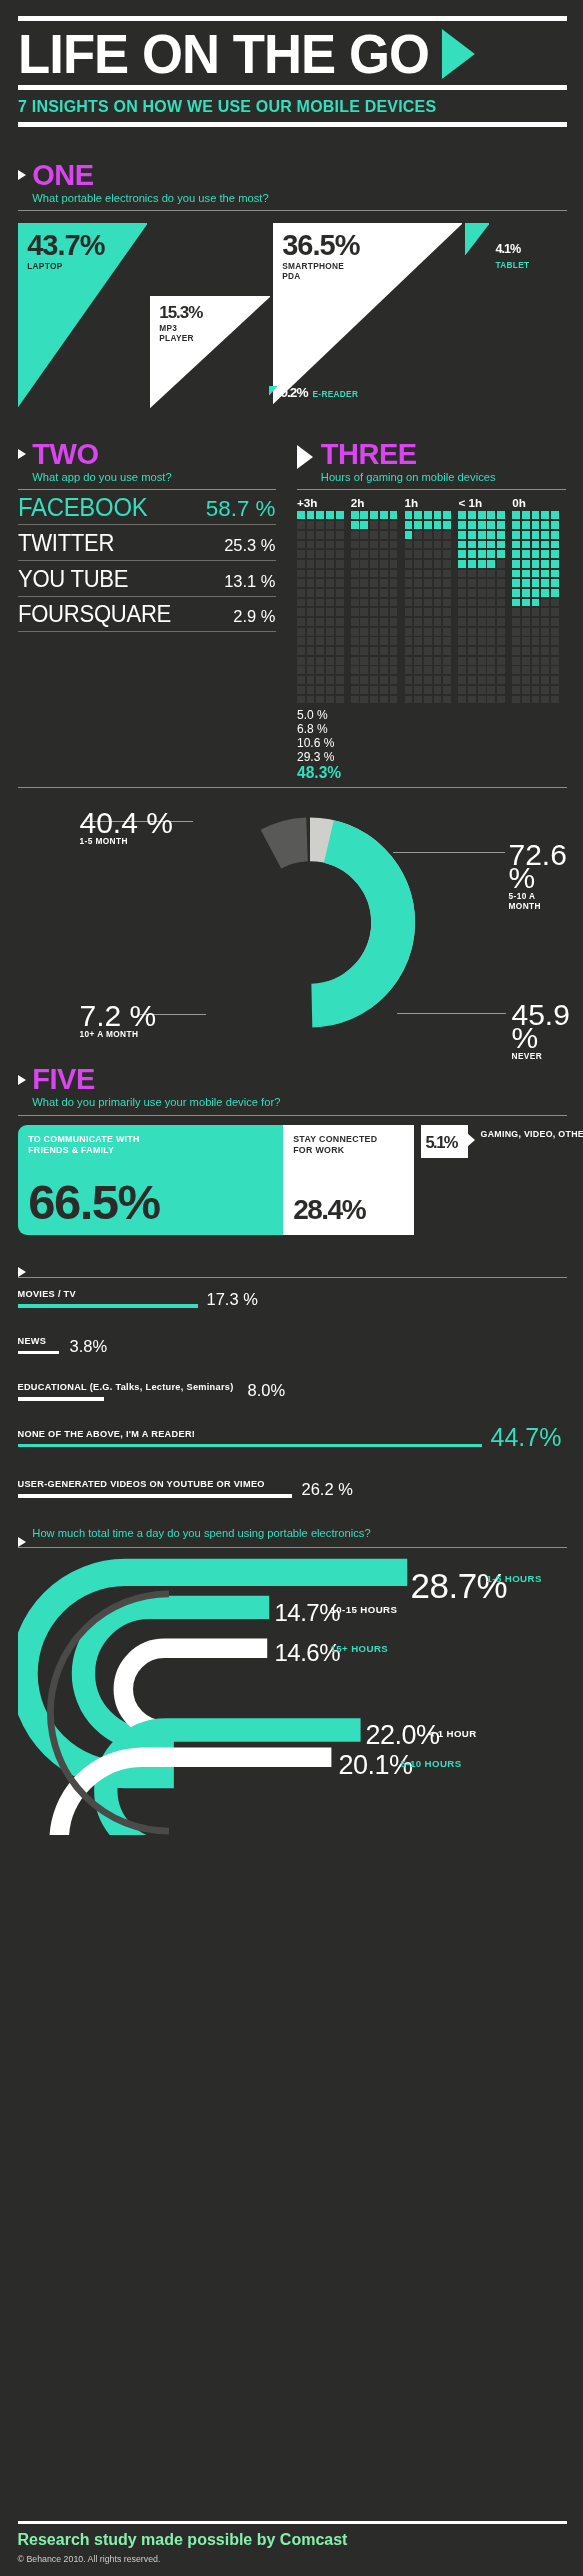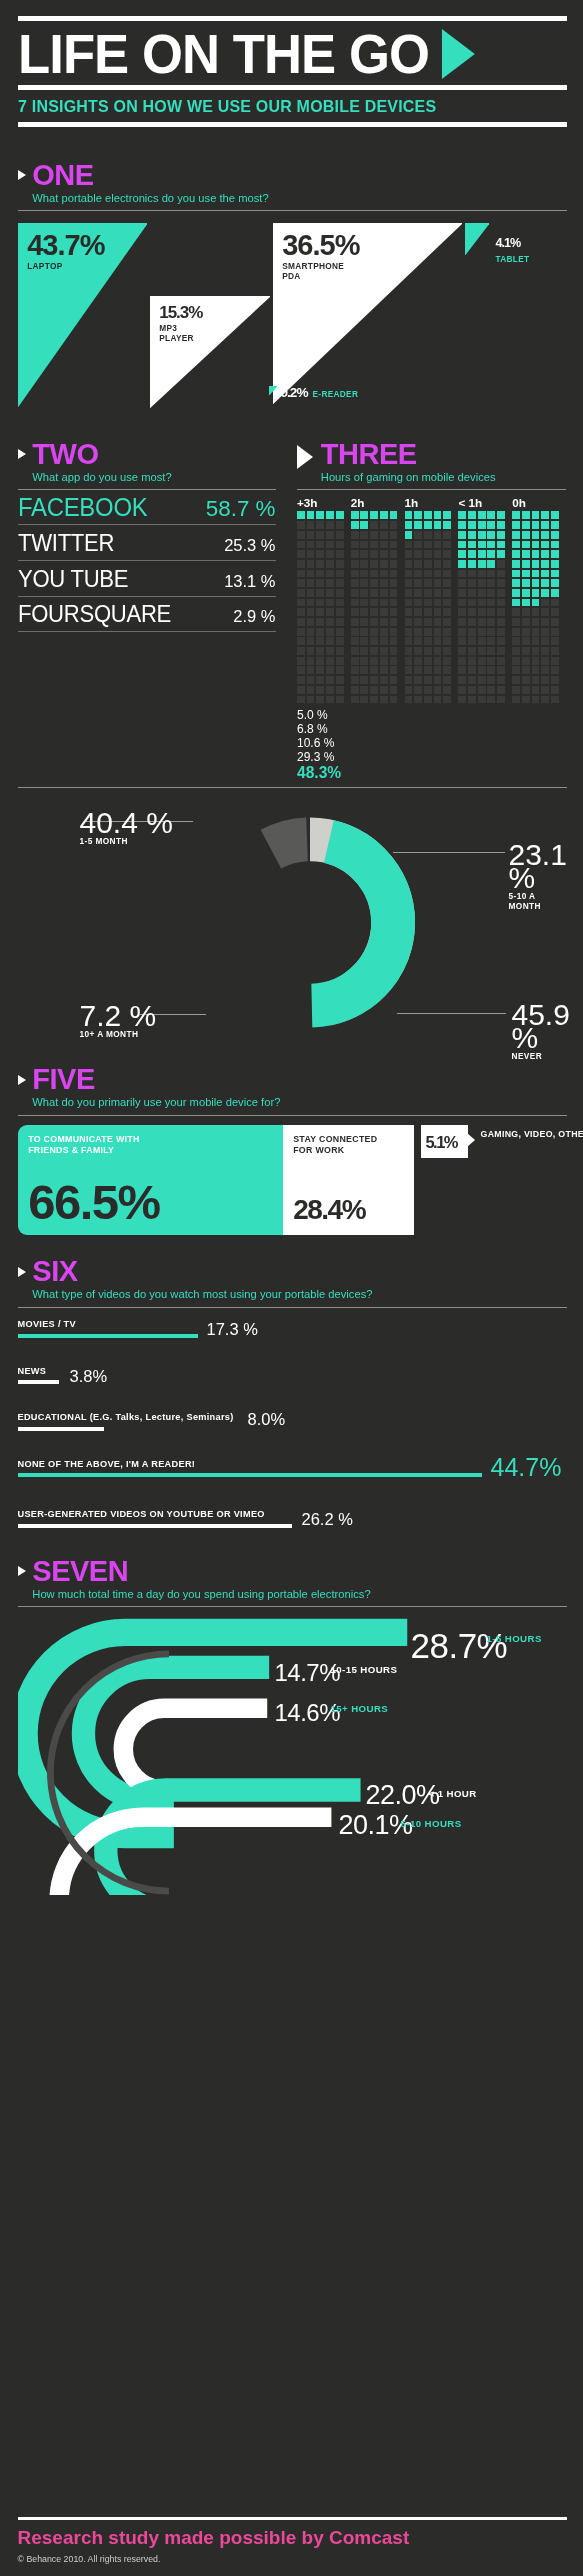--- a/index.html
+++ b/index.html
@@ -210,23 +210,23 @@
   .s-lbl {
     position: absolute;
     font-family: "Liberation Sans Narrow", "Liberation Sans", sans-serif;
     font-weight: 700; font-size: 9.7px; letter-spacing: 0.4px;
   }
 
   
   .footer { position: absolute; left: 0; bottom: 0; width: 584px; padding: 0 17.5px 11.7px 17.5px; }
   .f-rule { height: 2.9px; background: #ffffff; width: 100%; margin-bottom: 7.8px; }
   .f-main {
-    color: #ec4899;
-    font-family: "Liberation Sans Narrow", "Liberation Sans", sans-serif;
-    font-weight: 700; font-size: 19px;
+    color: #86efac;
+    font-family: "Liberation Sans Narrow", "Liberation Sans", sans-serif;
+    font-weight: 700; font-size: 16px;
   }
   .f-copy {
     color: #cfcfcc;
     font-family: "Liberation Sans Narrow", "Liberation Sans", sans-serif;
     font-weight: 400; font-size: 8.8px; margin-top: 4.9px;
   }
 </style>
 </head>
 <body>
 
@@ -285,21 +285,21 @@
           <div class="w-lbl dark" style="white-space:pre-line;">SMARTPHONE
 PDA</div>
         </div>
       </div>
 
       <div class="wedge" style="left:447px; top:0; width:25px; height:33px;">
         <svg class="tri" viewBox="0 0 26 34" preserveAspectRatio="none">
           <polygon points="0,0 26,0 0,34" fill="#35debd"></polygon>
         </svg>
       </div>
-      <div style="position:absolute; left:478px; top:12px;">
+      <div style="position:absolute; left:478px; top:18px;">
         <div class="w-pct sm white" style="font-size:12.6px;">4.1%</div>
         <div class="w-lbl green">TABLET</div>
       </div>
 
       <div class="wedge" style="left:251px; top:163px; width:8.8px; height:9.7px;">
         <svg class="tri" viewBox="0 0 9 10" preserveAspectRatio="none">
           <polygon points="0,0 9,0 0,10" fill="#35debd"></polygon>
         </svg>
       </div>
       <div style="position:absolute; left:263px; top:161px; display:flex; align-items:baseline; gap:5px;">
@@ -917,21 +917,21 @@
       <div class="lead-line" style="left:66px; top:29px; width:109px;"></div>
       <div class="lead-line" style="left:375px; top:60px; width:112px;"></div>
       <div class="lead-line" style="left:122px; top:222px; width:66px;"></div>
       <div class="lead-line" style="left:379px; top:221px; width:109px;"></div>
 
       <div class="d-lbl" style="left:62px; top:19.5px;">
         <div class="d-pct">40.4 %</div>
         <div class="d-sub">1-5 MONTH</div>
       </div>
       <div class="d-lbl" style="left:491px; top:51px;">
-        <div class="d-pct">23.1 %</div>
+        <div class="d-pct">72.6 %</div>
         <div class="d-sub">5-10 A MONTH</div>
       </div>
       <div class="d-lbl" style="left:62px; top:212px;">
         <div class="d-pct">7.2 %</div>
         <div class="d-sub">10+ A MONTH</div>
       </div>
       <div class="d-lbl" style="left:494px; top:211px;">
         <div class="d-pct">45.9 %</div>
         <div class="d-sub">NEVER</div>
       </div>
@@ -967,24 +967,20 @@
       <div style="position:absolute; left:449px; top:7.8px; width:0; height:0;
                   border-top:7.8px solid transparent; border-bottom:7.8px solid transparent;
                   border-left:8.8px solid #ffffff;"></div>
       <div class="f-lbl white" style="position:absolute; left:463px; top:3.9px; padding:0; white-space:nowrap;">GAMING, VIDEO, OTHER</div>
     </div>
   </div>
 
   <div class="sec" style="margin-top:13.6px;">
     <div class="sec-head">
       <span class="sec-bullet"></span>
-      <div>
-        <div class="sec-title">SIX</div>
-        <div class="sec-q">What type of videos do you watch most using your portable devices?</div>
-      </div>
     </div>
     <div class="sec-rule"></div>
 
     <div class="six-wrap">
       <div class="brow">
         <div class="b-lbl">MOVIES / TV</div>
         <div class="b-bar" style="width:180px; background:#35debd;"></div>
         <div class="b-val mid" style="left:189px;">17.3 %</div>
       </div>
 
@@ -1011,21 +1007,20 @@
         <div class="b-bar" style="width:274px; background:#ffffff;"></div>
         <div class="b-val mid" style="left:284px;">26.2 %</div>
       </div>
     </div>
   </div>
 
   <div class="sec" style="margin-top:9.7px;">
     <div class="sec-head">
       <span class="sec-bullet"></span>
       <div>
-        <div class="sec-title">SEVEN</div>
         <div class="sec-q">How much total time a day do you spend using portable electronics?</div>
       </div>
     </div>
     <div class="sec-rule"></div>
 
     <div class="seven-wrap">
       <svg width="549" height="282" viewBox="0 0 564 290">
         <g fill="none" stroke-linecap="butt">
 
           <path d="M 400,20 L 110,20 A 104,104 0 0,0 110,228 L 160,228" stroke="#35debd" stroke-width="28"></path>

